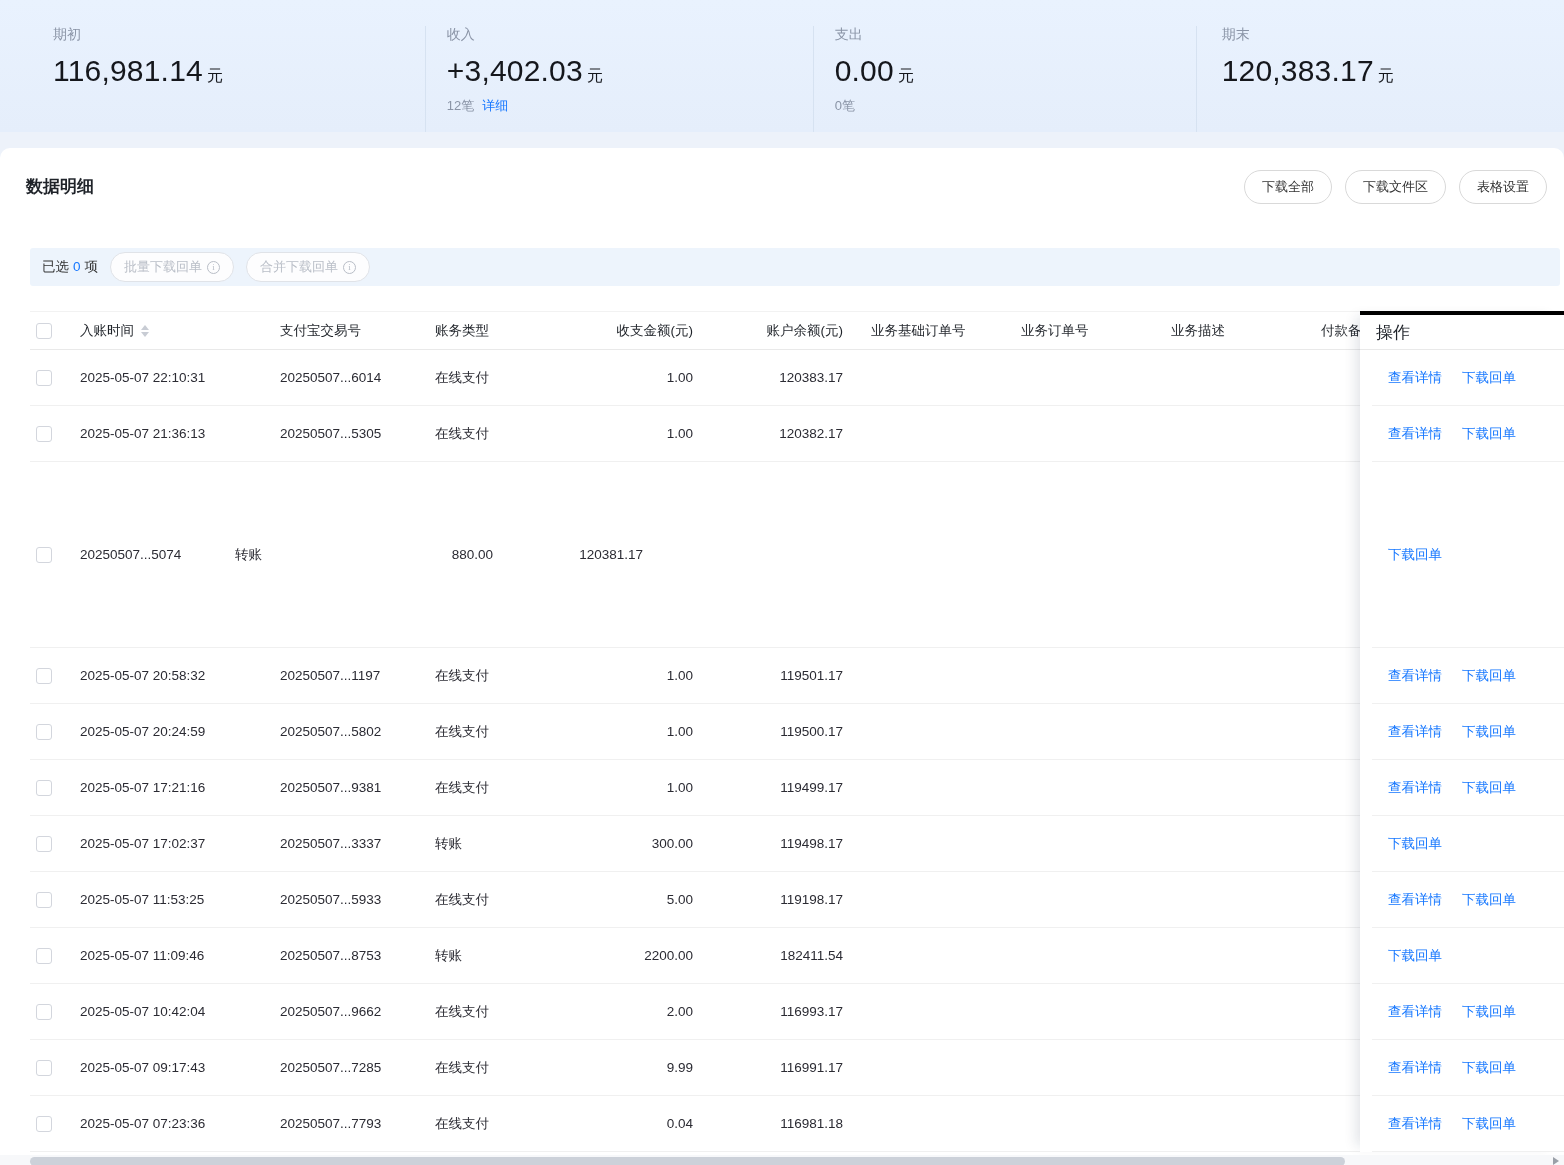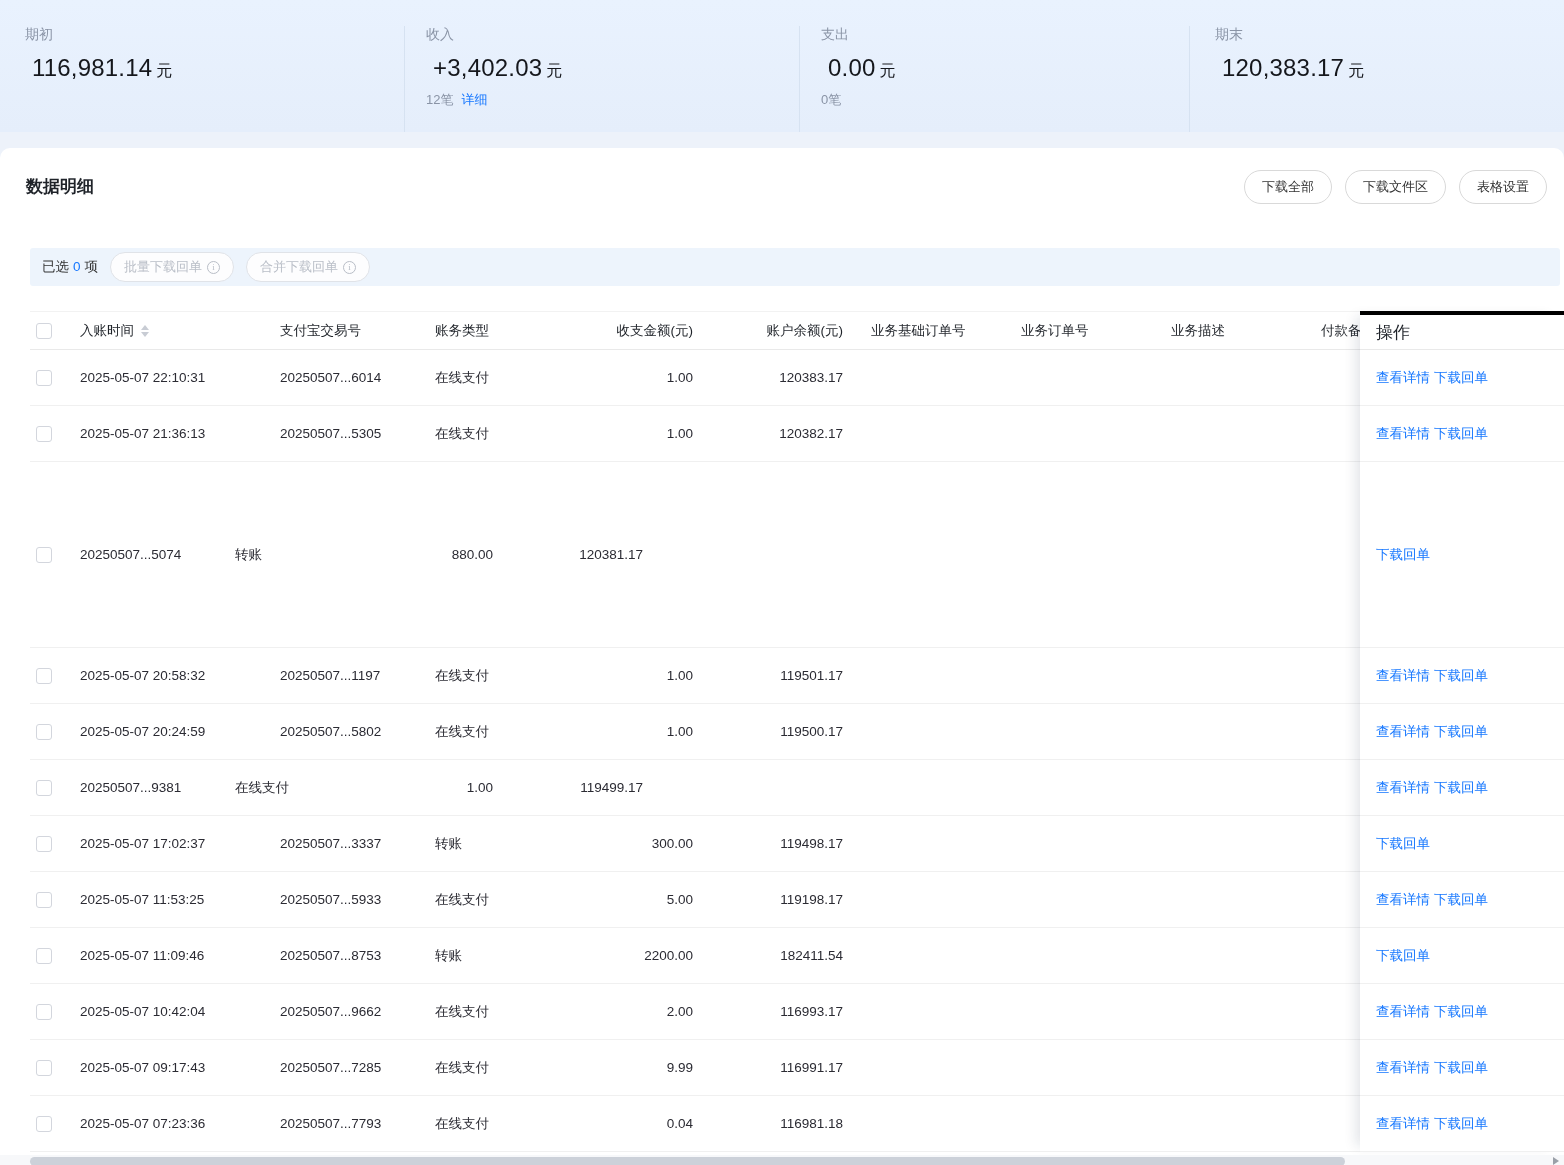--- a/index.html
+++ b/index.html
@@ -10,29 +10,30 @@
     color: #262626;
   }
   a { text-decoration: none; cursor: pointer; }
 
   
   .summary-bar {
     display: flex;
     height: 132px;
     padding-top: 26px;
     background: linear-gradient(180deg, #e9f2fe, #e5eefb);
+    padding-left: 28px;
   }
   .summary-item { padding-left: 25px; }
   .summary-item.w1 { width: 405px; border-right: 1px solid #d6e2f1; }
   .summary-item.w2 { width: 395px; border-right: 1px solid #d6e2f1; padding-left: 21px; }
   .summary-item.w3 { width: 390px; border-right: 1px solid #d6e2f1; padding-left: 21px; }
   .summary-item.w4 { width: 374px; }
   .s-label { font-size: 14px; color: #8a94a6; margin-bottom: 10px; }
   .s-value { display: flex; align-items: baseline; color: #15171c; }
-  .s-num  { font-size: 24px; letter-spacing: 0.2px; margin-left: 7px; }
+  .s-num  { font-size: 30px; letter-spacing: 0.2px; }
   .s-unit { font-size: 16px; margin-left: 4px; }
   .s-sub  { margin-top: 9px; font-size: 13px; color: #8a94a6; }
   .s-link { color: #1677ff; margin-left: 8px; }
 
   
   .card {
     margin-top: 16px;
     background: #fff;
     border-radius: 10px 10px 0 0;
     min-height: 1017px;
@@ -131,22 +132,23 @@
     box-shadow: -10px 0 12px -6px rgba(15, 34, 67, 0.12);
   }
   .op-header {
     height: 39px; display: flex; align-items: center;
     padding-left: 16px; font-size: 17px; color: #1f2329;
     border-top: 4px solid #000000;
     border-bottom: 1px solid #e9e9e9;
   }
   .op-cell {
     height: 56px; display: flex; align-items: center;
-    gap: 4px; padding-left: 16px;
+    gap: 20px; padding-left: 16px;
     border-bottom: 1px solid #f0f0f0;
+    margin-left: 12px;
   }
   .op-cell.tall { height: 186px; }
   .op-link { color: #1677ff; font-size: 13.5px; }
 
   
   .h-scrollbar {
     position: relative;
     margin-top: 3px;
     height: 13px;
     background: #f7f8fa;
@@ -333,20 +335,21 @@
           <div class="cell col-balance num">119500.17</div>
           <div class="cell col-base"></div>
           <div class="cell col-order"></div>
           <div class="cell col-desc"></div>
           <div class="cell col-remark"></div>
         </div>
         <div class="t-row">
           <div class="cell col-check">
             <span class="checkbox"></span>
           </div>
+          <div class="cell col-time">2025-05-07 17:21:16</div>
           <div class="cell col-txn">20250507...9381</div>
           <div class="cell col-type">在线支付</div>
           <div class="cell col-amount num">1.00</div>
           <div class="cell col-balance num">119499.17</div>
           <div class="cell col-base"></div>
           <div class="cell col-order"></div>
           <div class="cell col-desc"></div>
           <div class="cell col-remark"></div>
         </div>
         <div class="t-row">

